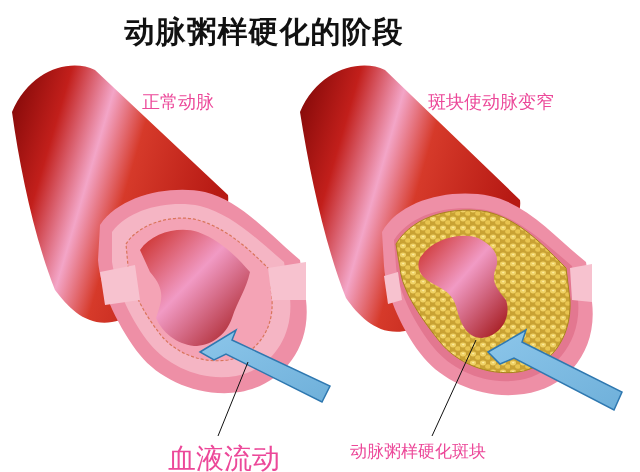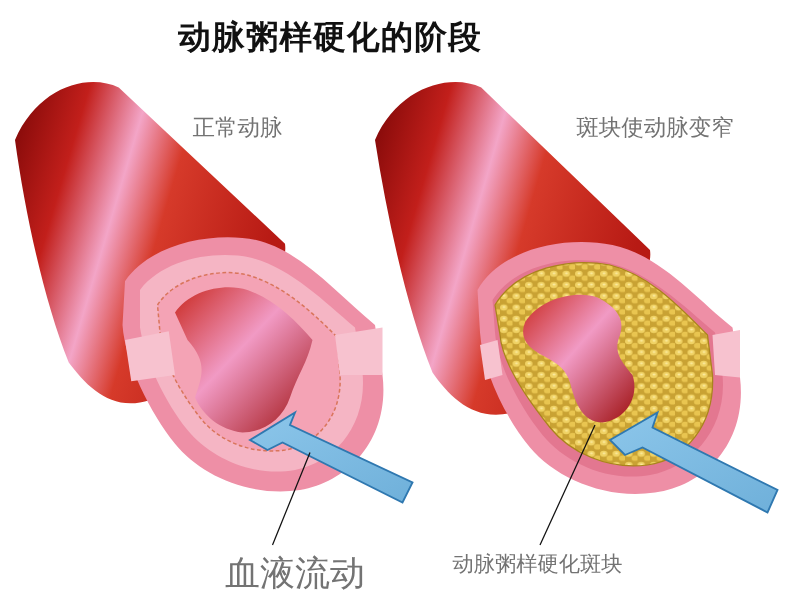--- a/index.html
+++ b/index.html
@@ -1,23 +1,23 @@
 <!DOCTYPE html>
 <html><head>
 <meta charset="utf-8">
 <style>
   html, body { margin: 0; padding: 0; background: #ffffff; }
   body { width: 640px; height: 472px; position: relative; overflow: hidden;
          font-family: "DejaVu Sans", "Liberation Sans", sans-serif; }
   .title { position: absolute; top: 12px; left: 0; width: 528px; text-align: center;
            font-family: "DejaVu Serif", "Liberation Serif", serif; font-weight: bold;
-           font-size: 26px; color: #111; letter-spacing: 1px; }
-  .label { position: absolute; font-size: 18px; color: #737373; white-space: nowrap; margin-left: 12px; }
+           font-size: 30px; color: #111; letter-spacing: 1px; }
+  .label { position: absolute; font-size: 18px; color: #ec4899; white-space: nowrap; }
   .lbl-normal { left: 142px; top: 90px; }
-  .lbl-narrow { left: 449px; top: 90px; text-align: center; }
+  .lbl-narrow { left: 428px; top: 90px; text-align: center; }
   .lbl-flow { left: 168px; top: 440px; font-size: 28px; }
   .lbl-plaque { left: 350px; top: 440px; font-size: 17px; }
   svg.art { position: absolute; left: 0; top: 0; }
 </style>
 </head>
 <body>
 
 <div class="title">动脉粥样硬化的阶段</div>
 
 <svg class="art" width="640" height="472" viewBox="0 0 640 472">

